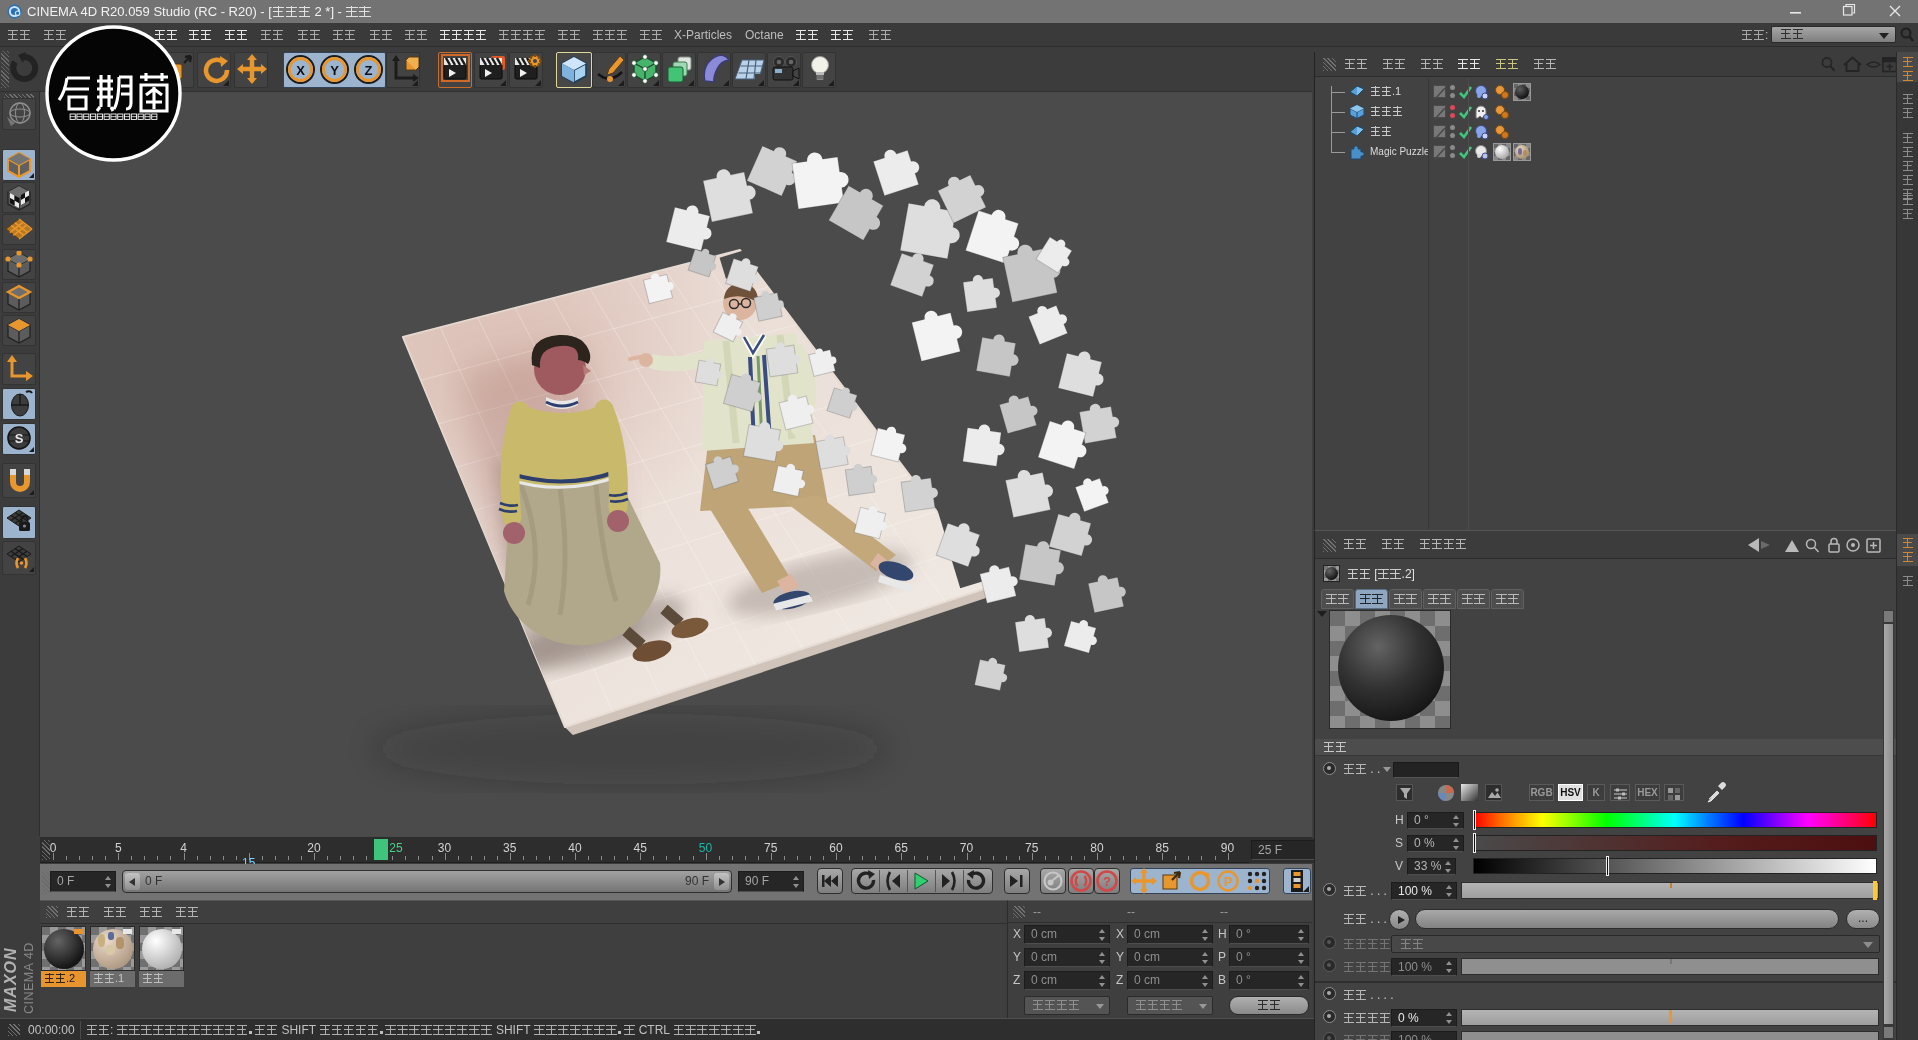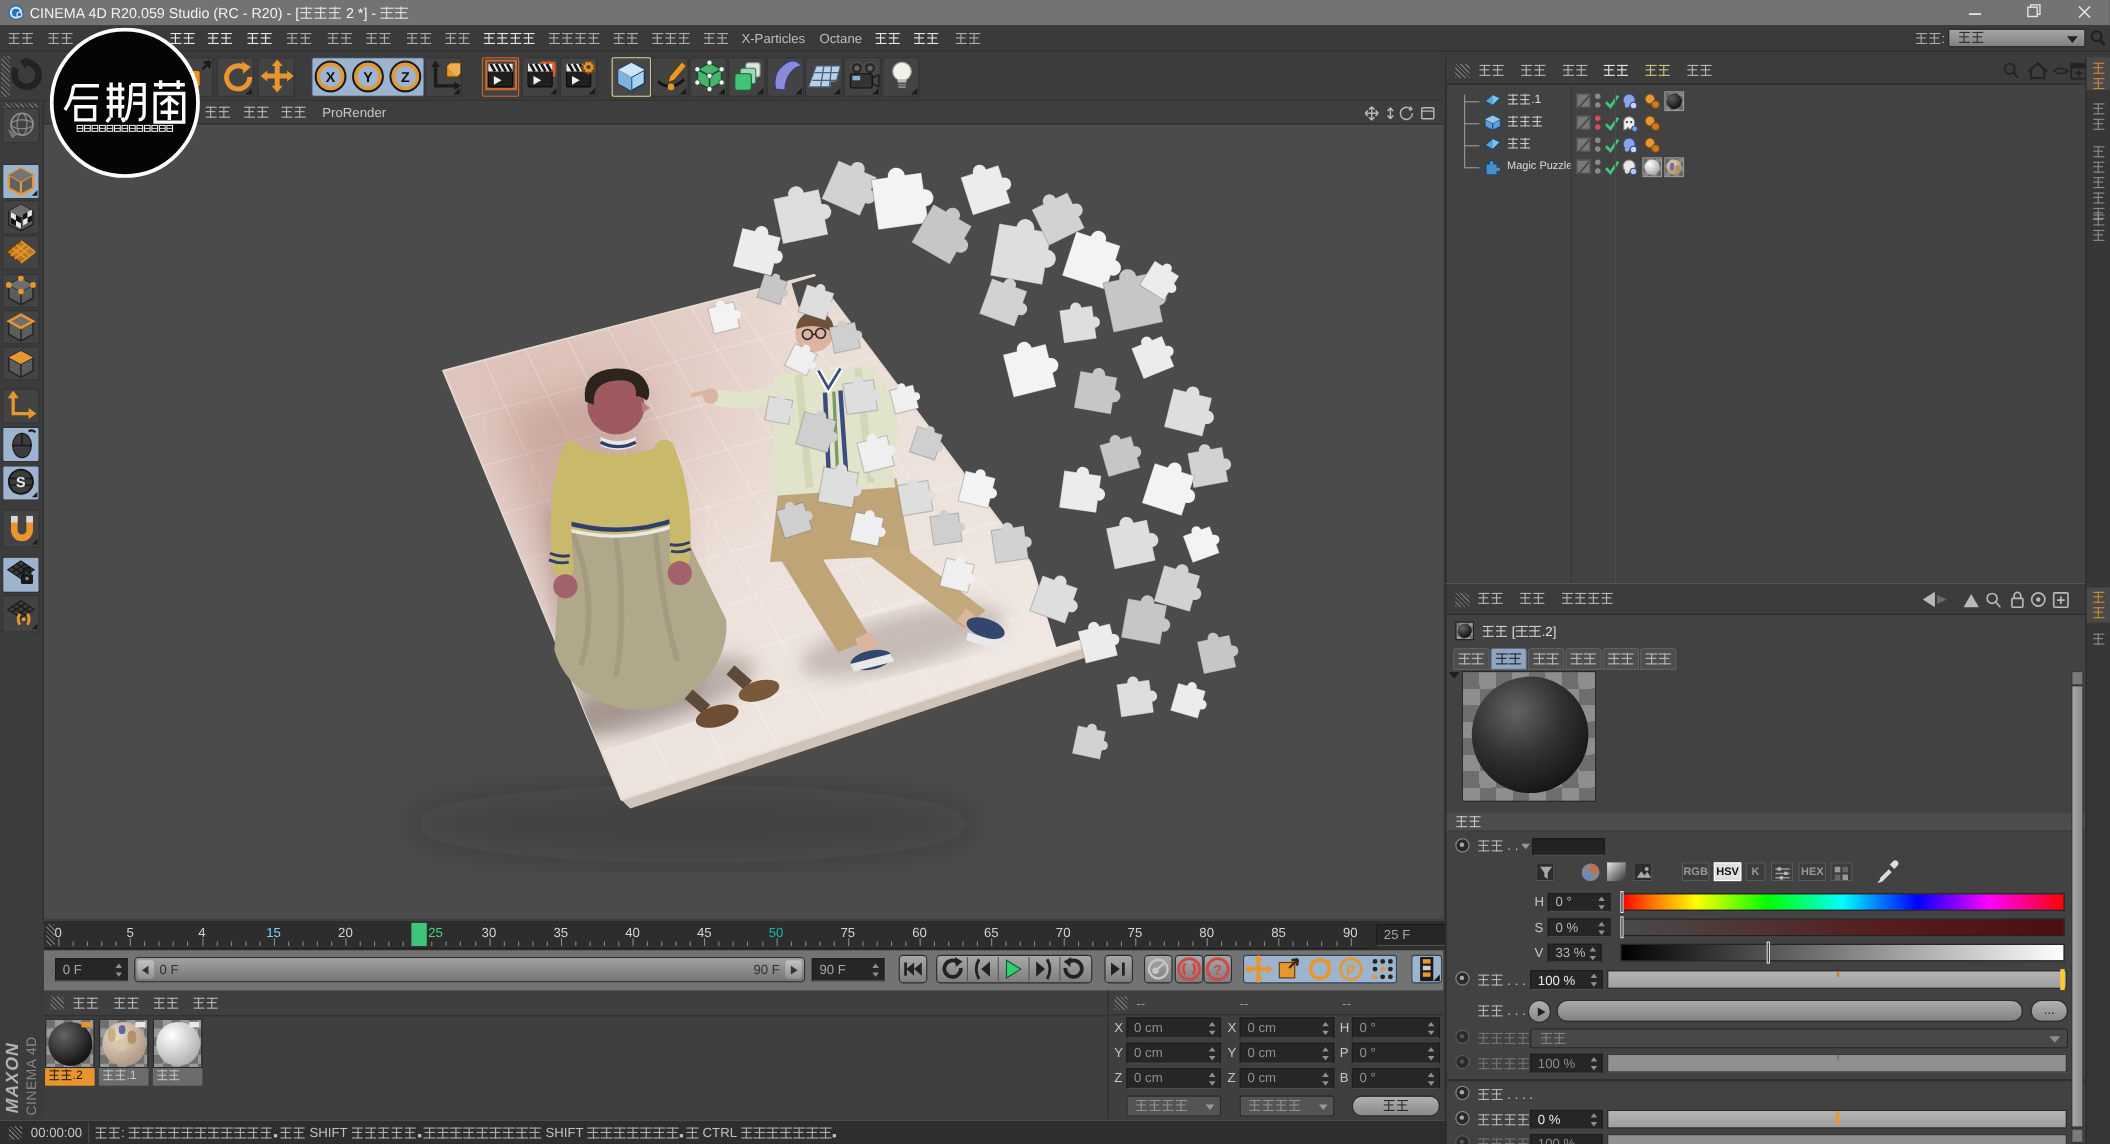--- a/index.html
+++ b/index.html
@@ -317,33 +317,20 @@
         <path d="M14 2 L26 10 L14 18 L2 10 z" fill="#3c3c3c" stroke="#181818"></path>
         <path d="M6 7.3 L18 15.3 M10 4.6 L22 12.6 M6 12.6 L18 4.6 M10 15.3 L22 7.3" stroke="#181818" stroke-width="1.2" fill="none"></path>
         <path d="M13 14 q-3 5 0 10 M20 14 q3 5 0 10" stroke="#e8962e" stroke-width="2.6" fill="none"></path>
         <circle cx="16.5" cy="19" r="1.8" fill="#e8962e"></circle>
       </svg>
       <span class="abs" style="left:29px;top:475px;border-left:5px solid transparent;border-bottom:5px solid #1c1c1c"></span>
     </div>
 </div>
 
 <div class="abs" id="viewport" style="left:40px;top:92px;width:1272px;height:744px;background:#4b4b4b">
- <div class="abs" style="left:0;top:0;width:1272px;height:21px;background:#3e3e3e;border-bottom:1px solid #2c2c2c">
-   <span class="lab" style="left:146px;top:3px"><i class="z"></i><i class="z"></i></span>
-   <span class="lab" style="left:181px;top:3px"><i class="z"></i><i class="z"></i></span>
-   <span class="lab" style="left:215px;top:3px"><i class="z"></i><i class="z"></i></span>
-   <span class="lab" style="left:253px;top:3px">ProRender</span>
-   <svg class="abs" style="left:1200px;top:4px" width="68" height="14" fill="none" stroke="#b9b9b9" stroke-width="1.3">
-     <path d="M7 1 v12 M1 7 h12 M7 1 l-2.5 2.5M7 1l2.5 2.5M7 13l-2.5 -2.5M7 13l2.5 -2.5M1 7l2.5 -2.5M1 7l2.5 2.5M13 7l-2.5 -2.5M13 7l-2.5 2.5"></path>
-     <path d="M24 2 v10 M24 2 l-2.5 3M24 2l2.5 3M24 12l-2.5 -3M24 12l2.5 -3"></path>
-     <path d="M44 7 a5.5 5.5 0 1 1 -2 -4.2 M42 1 l1.5 2.2 l-2.6 1"></path>
-     <rect x="52.5" y="2" width="11" height="10" rx="1"></rect>
-        <path d="M52.5 5h11"></path>
-   </svg>
- </div>
  <svg class="abs" id="scene" style="left:0;top:21px" width="1272" height="723" viewBox="0 0 1272 723">
       <defs>
         <linearGradient id="bgrad" x1="0" y1="0" x2="1" y2="1">
           <stop offset="0" stop-color="#e0cac1"></stop>
           <stop offset=".4" stop-color="#ebdfd8"></stop>
           <stop offset="1" stop-color="#f1ebe5"></stop>
         </linearGradient>
         <radialGradient id="pink" cx=".2" cy=".26" r=".38">
           <stop offset="0" stop-color="rgba(198,146,132,.34)"></stop>
           <stop offset="1" stop-color="rgba(198,146,132,0)"></stop>
@@ -783,21 +770,21 @@
       <div class="abs" style="left:1109.2px;bottom:2px;width:1px;height:4px;background:#8a8a8a"></div>
       <div class="abs" style="left:1122.3px;bottom:2px;width:1px;height:7px;background:#8a8a8a"></div>
       <div class="abs" style="left:1135.3px;bottom:2px;width:1px;height:4px;background:#8a8a8a"></div>
       <div class="abs" style="left:1148.4px;bottom:2px;width:1px;height:4px;background:#8a8a8a"></div>
       <div class="abs" style="left:1161.4px;bottom:2px;width:1px;height:4px;background:#8a8a8a"></div>
       <div class="abs" style="left:1174.5px;bottom:2px;width:1px;height:4px;background:#8a8a8a"></div>
       <div class="abs" style="left:1187.5px;bottom:2px;width:1px;height:7px;background:#8a8a8a"></div>
       <span class="abs" style="left:13px;top:4px;font-size:12px;color:#d2d2d2;transform:translateX(-50%)">0</span>
       <span class="abs" style="left:78.25px;top:4px;font-size:12px;color:#d2d2d2;transform:translateX(-50%)">5</span>
       <span class="abs" style="left:143.5px;top:4px;font-size:12px;color:#d2d2d2;transform:translateX(-50%)">4</span>
-      <span class="abs" style="left:208.75px;top:4px;font-size:12px;color:#7dd3fc;transform:translateX(-50%)">15</span>
+      <span class="abs" style="left:208.75px;top:19px;font-size:12px;color:#7dd3fc;transform:translateX(-50%)">15</span>
       <span class="abs" style="left:274px;top:4px;font-size:12px;color:#d2d2d2;transform:translateX(-50%)">20</span>
       <span class="abs" style="left:349.25px;top:4px;font-size:12px;color:#46d287">25</span>
       <span class="abs" style="left:404.5px;top:4px;font-size:12px;color:#d2d2d2;transform:translateX(-50%)">30</span>
       <span class="abs" style="left:469.75px;top:4px;font-size:12px;color:#d2d2d2;transform:translateX(-50%)">35</span>
       <span class="abs" style="left:535px;top:4px;font-size:12px;color:#d2d2d2;transform:translateX(-50%)">40</span>
       <span class="abs" style="left:600.25px;top:4px;font-size:12px;color:#d2d2d2;transform:translateX(-50%)">45</span>
       <span class="abs" style="left:665.5px;top:4px;font-size:12px;color:#14b8a6;transform:translateX(-50%)">50</span>
       <span class="abs" style="left:730.75px;top:4px;font-size:12px;color:#d2d2d2;transform:translateX(-50%)">75</span>
       <span class="abs" style="left:796px;top:4px;font-size:12px;color:#d2d2d2;transform:translateX(-50%)">60</span>
       <span class="abs" style="left:861.25px;top:4px;font-size:12px;color:#d2d2d2;transform:translateX(-50%)">65</span>

